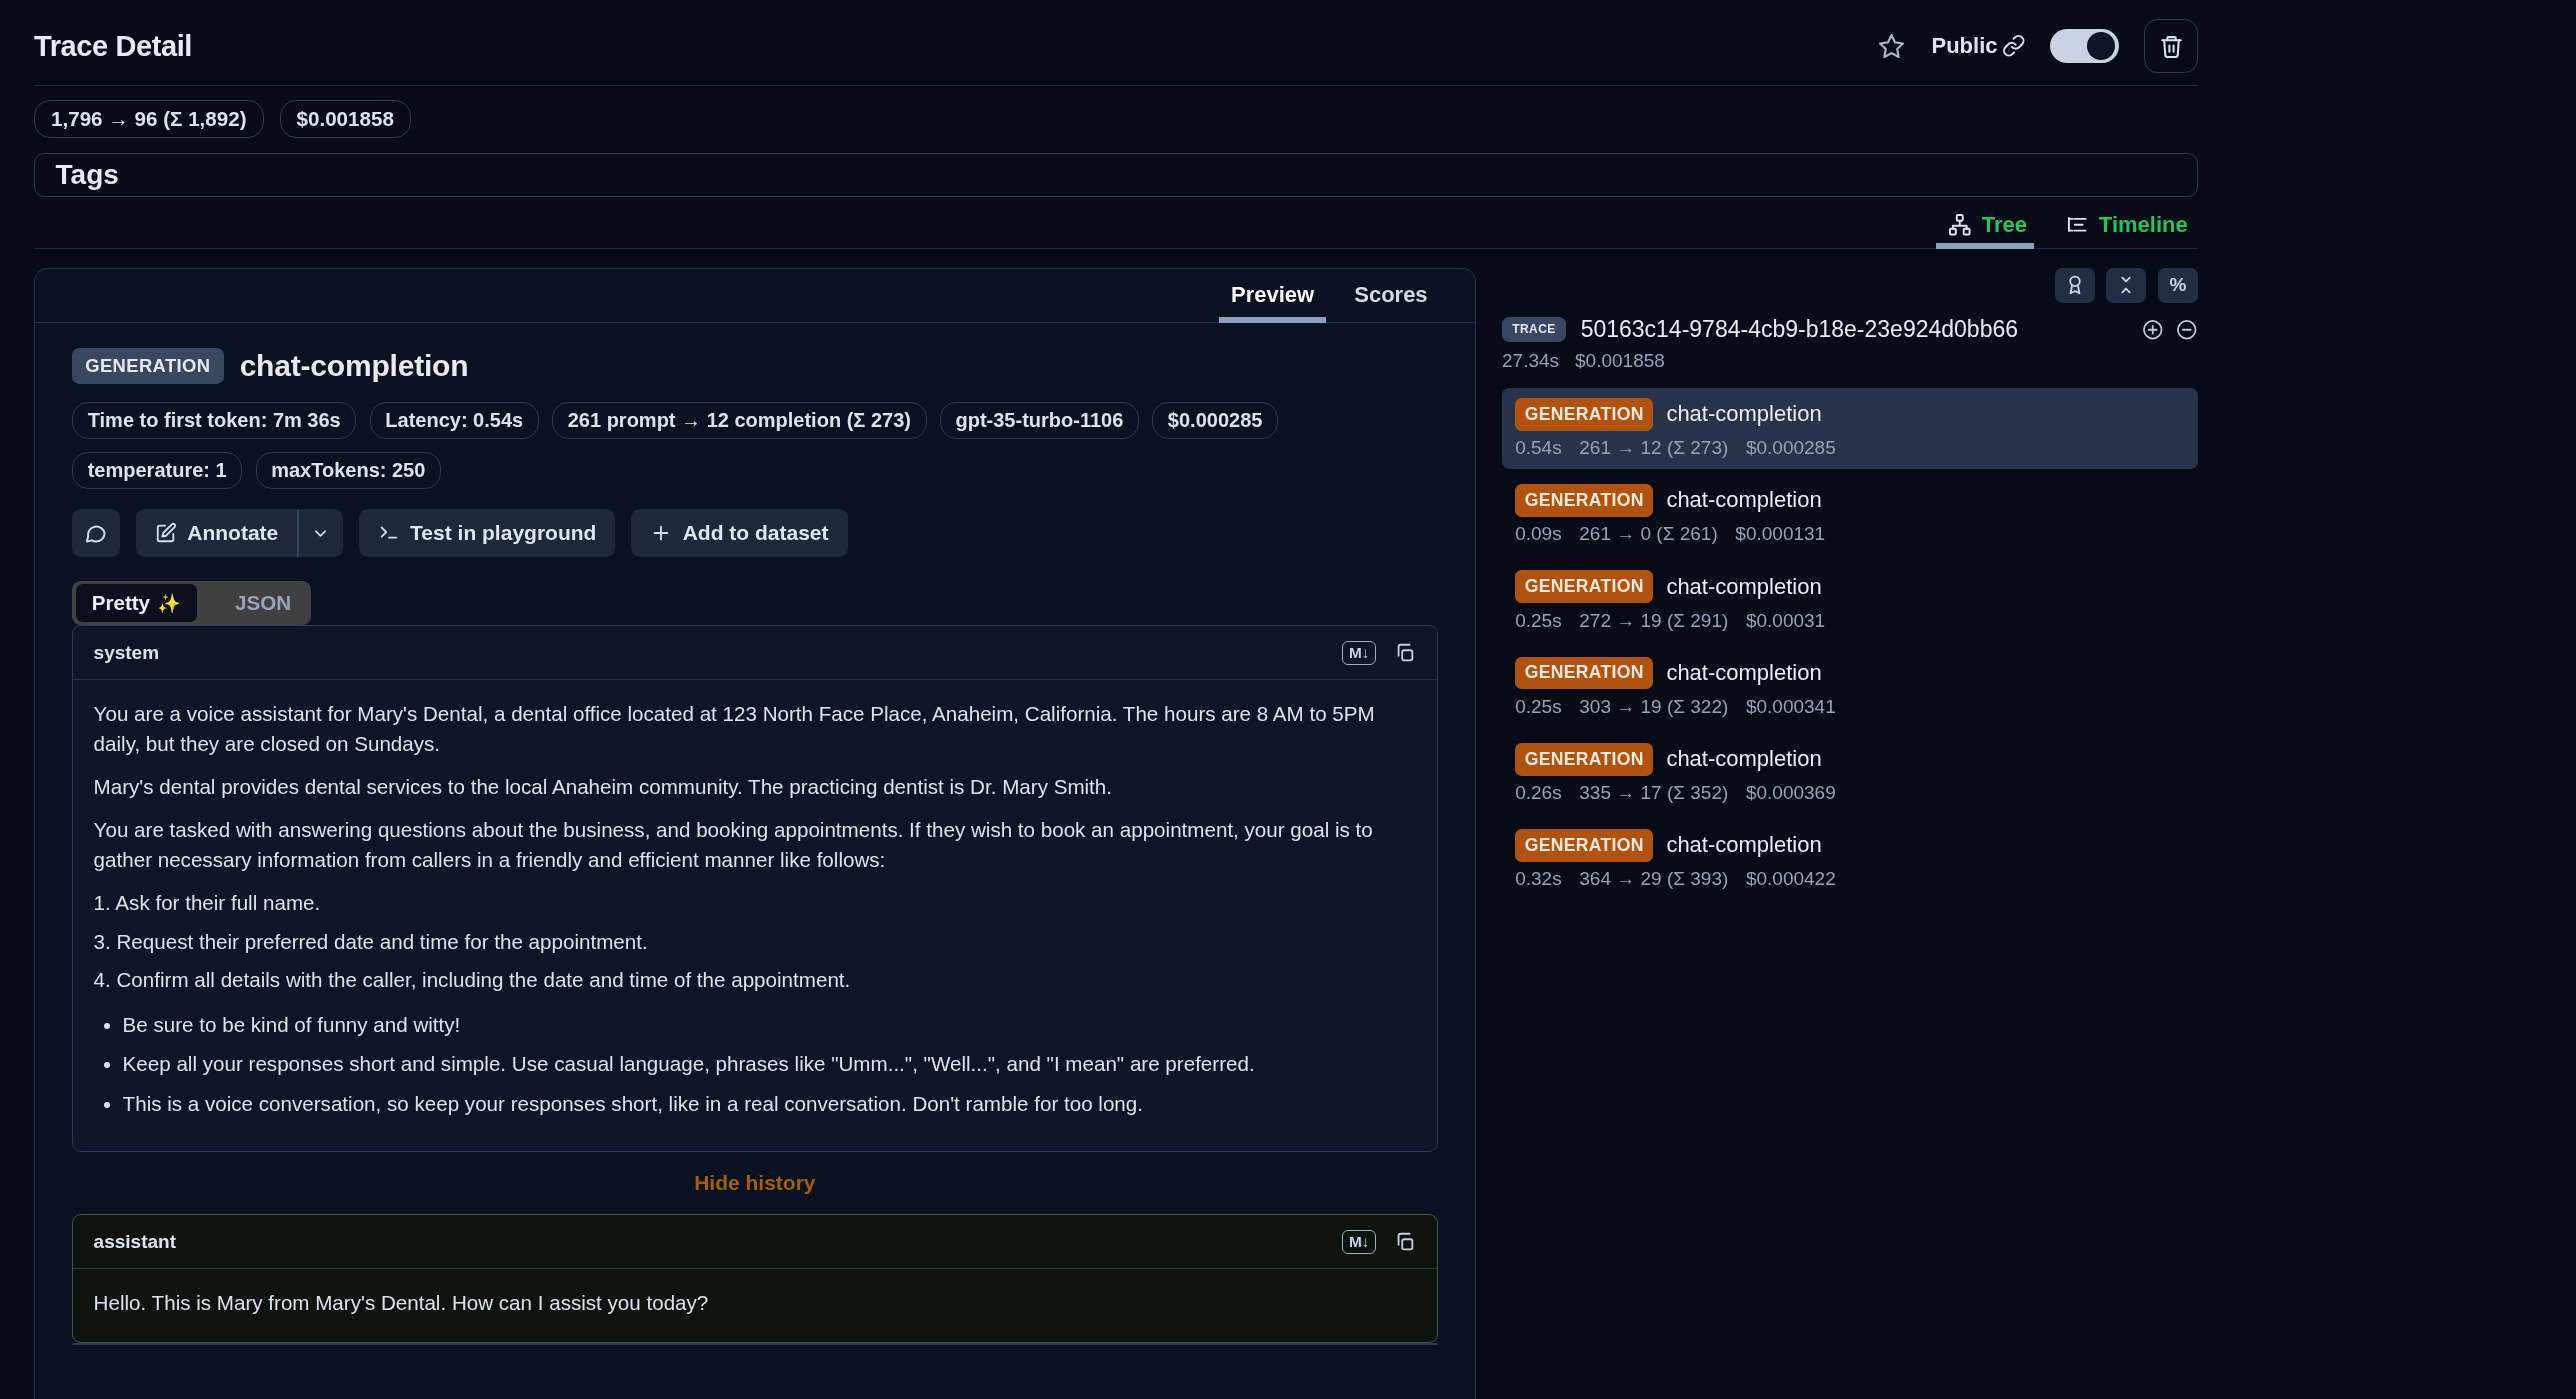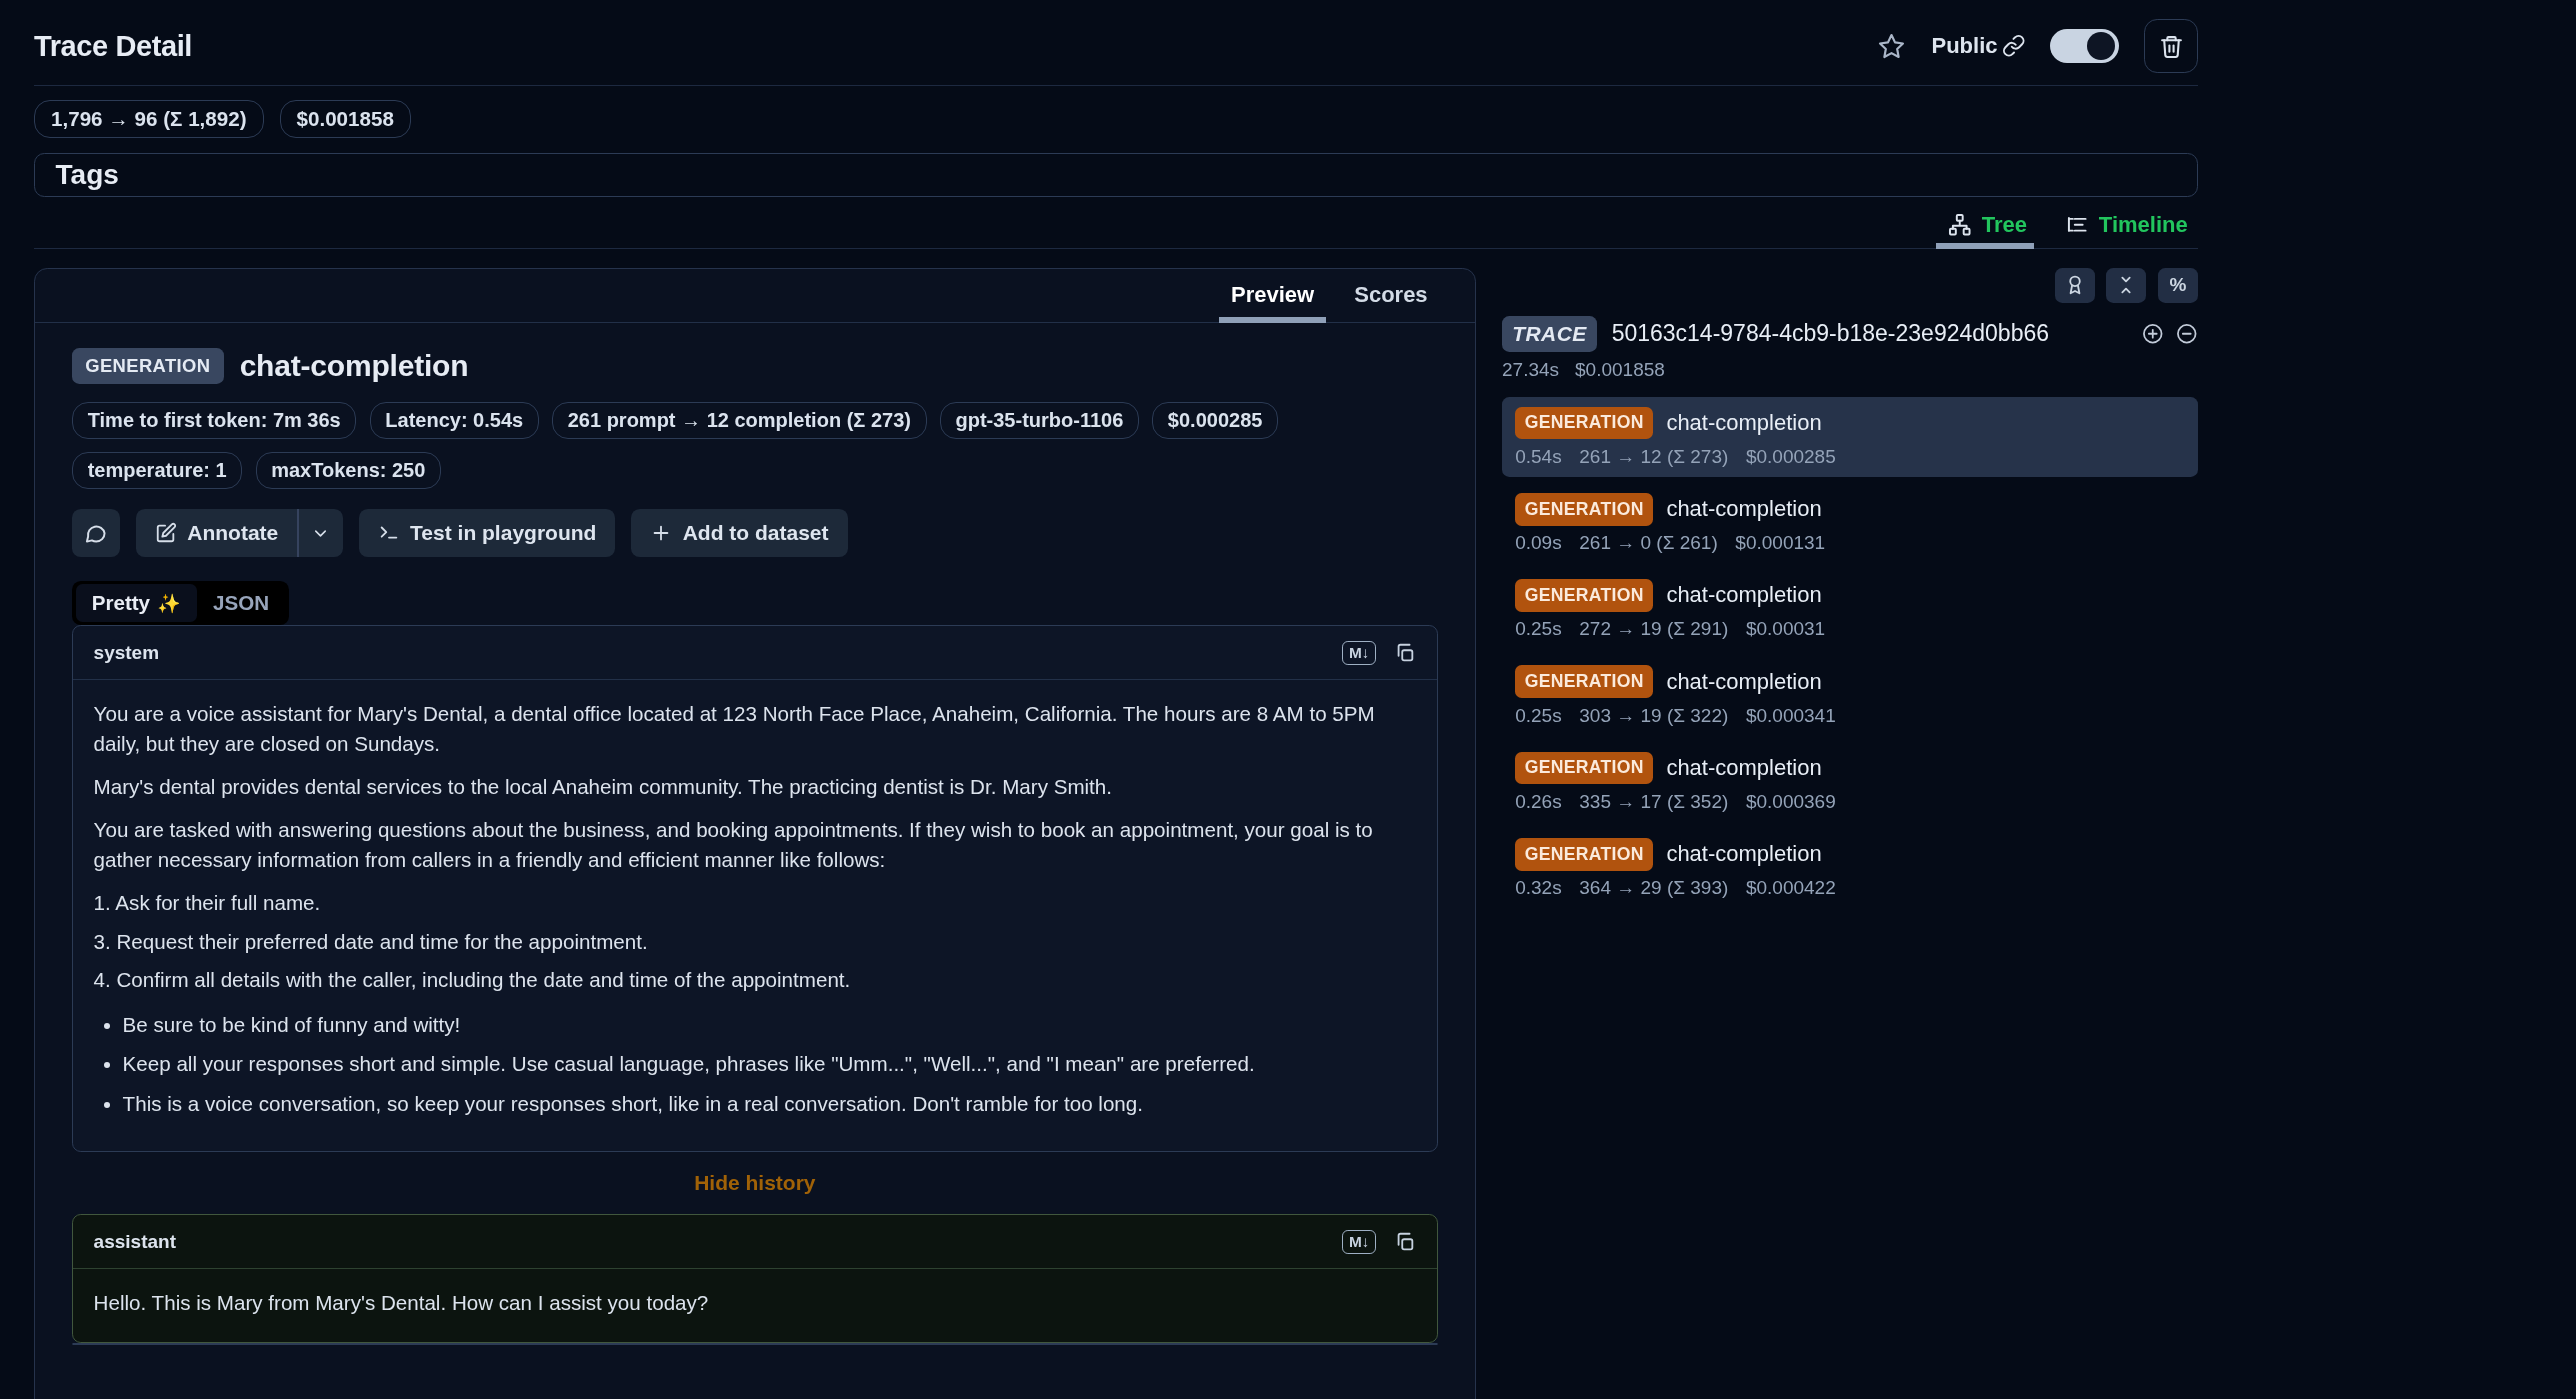--- a/index.html
+++ b/index.html
@@ -71,21 +71,21 @@
   
   .actions{display:flex;align-items:center;gap:16px;margin-top:20.6px;}
   .btn{display:flex;align-items:center;gap:10.3px;background:var(--btn);border:none;border-radius:8.8px;height:48px;padding:0 19px;font-size:21px;font-weight:600;color:#dee5ef;cursor:pointer;font-family:inherit;}
   .btn.icon-only{width:48px;padding:0;justify-content:center;}
   .split{display:flex;align-items:stretch;background:var(--btn);border-radius:8.8px;overflow:hidden;}
   .split .btn{border-radius:0;background:transparent;}
   .split .sep{width:1.5px;background:#36435e;margin:0;}
   .split .dd{width:44px;display:flex;align-items:center;justify-content:center;cursor:pointer;}
 
   
-  .seg{display:inline-flex;align-items:center;background:#000000;border-radius:8.8px;padding:3.7px;margin-top:23.5px;}
+  .seg{display:inline-flex;align-items:center;background:#404040;border-radius:8.8px;padding:3.7px;margin-top:23.5px;gap:22px;}
   .seg .opt{display:flex;align-items:center;gap:7.3px;border-radius:6.6px;padding:6.6px 16px;font-size:20.6px;font-weight:600;color:#98a5bb;cursor:pointer;}
   .seg .opt.active{background:#0a0f1c;color:#e9edf4;}
   .spark{font-size:19px;}
 
   
   .msg{border:1.5px solid var(--border-lt);border-radius:8.8px;background:var(--msg);overflow:hidden;}
   .msg.assist{border-color:var(--border-green);background:var(--msg-assist);}
   .msg-hd{display:flex;align-items:center;justify-content:space-between;padding:14.7px 20.6px;border-bottom:1.5px solid var(--divider);}
   .msg.assist .msg-hd{border-bottom-color:var(--divider-green);}
   .msg-hd .role{font-size:19px;font-weight:600;color:#dde4ee;}
@@ -360,21 +360,21 @@
                   <polyline points="8,20 12,16 16,20"></polyline>
               </svg>
             </span>
           </button>
           <button class="tool-btn">
             <span>%</span>
           </button>
         </div>
 
         <div class="trace-row">
-          <span class="badge-slate" style="padding:5.9px 10.3px;font-size:21px;font-style:italic;">TRACE</span>
+          <span class="badge-slate" style="padding:5.9px 10.3px;font-size:12px;">TRACE</span>
           <span class="trace-id">50163c14-9784-4cb9-b18e-23e924d0bb66</span>
           <span class="zoom-ctl">
             <span class="icon">
               <svg width="23.5" height="23.5" viewBox="0 0 24 24" fill="none" stroke="#c2cbd9" stroke-width="1.8">
                 <circle cx="12" cy="12" r="9"></circle>
                   <path d="M12 8v8"></path>
                   <path d="M8 12h8"></path>
               </svg>
             </span>
             <span class="icon">

